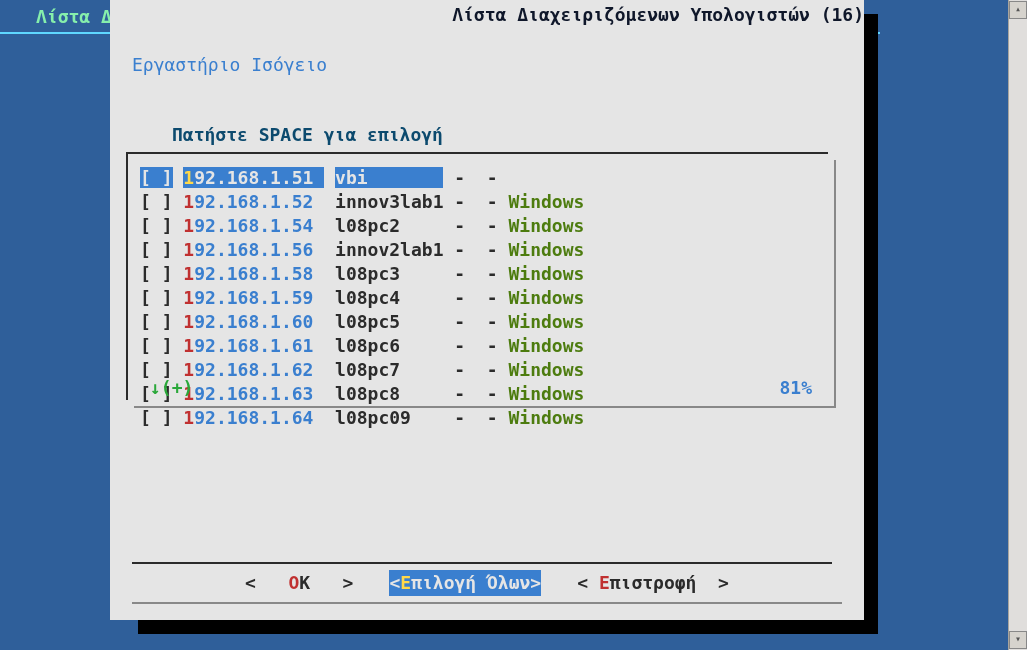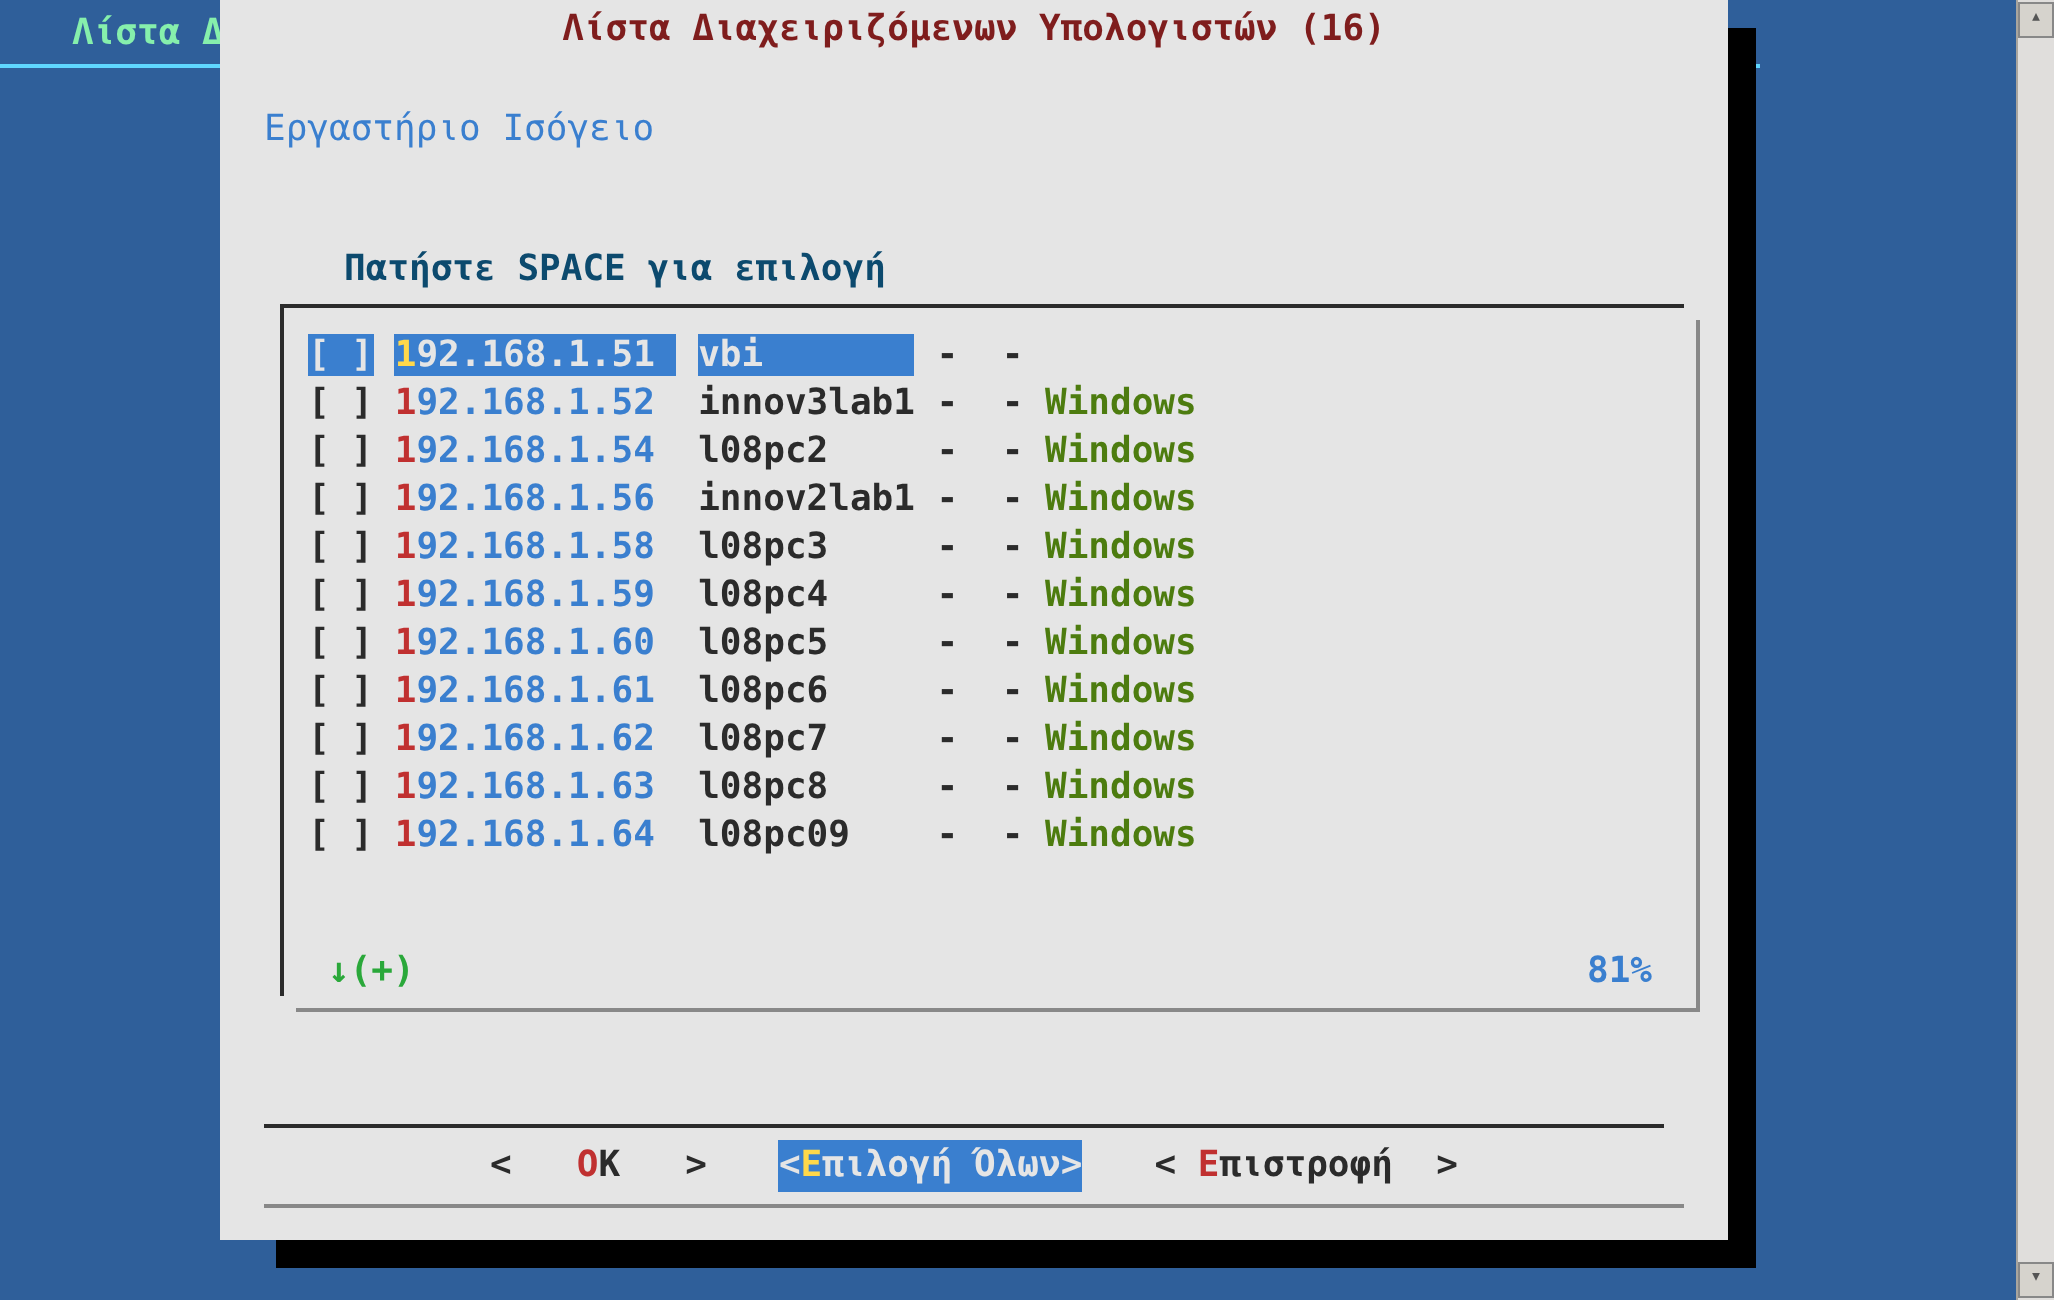--- a/index.html
+++ b/index.html
@@ -73,45 +73,45 @@
     height: 620px;
     background: #e5e5e5;
     color: #2b2b2b;
     box-sizing: border-box;
   }
   .dialog-title {
     position: absolute;
     top: 4px;
     left: 0;
     right: 0;
-    text-align: center;
-    font-weight: bold;
-    color: #7f1d1d;
+    text-align: right;
+    font-weight: bold;
+    color: #0f172a;
   }
   .subtitle {
     position: absolute;
     left: 22px;
     top: 54px;
     font-weight: normal;
     color: #3a7fcf;
   }
   .hint {
     position: absolute;
     left: 22px;
     top: 124px;
     font-weight: bold;
     color: #0c4a6e;
     margin-left: 40px;
   }
   .listbox {
     position: absolute;
-    left: 30px;
+    left: 16px;
     top: 152px;
     width: 710px;
-    height: 354px;
+    height: 256px;
     box-sizing: border-box;
   }
   .listbox-border-top {
     position: absolute;
     left: 0; top: 0; right: 8px;
     border-top: 2px solid #2b2b2b;
   }
   .listbox-border-left {
     position: absolute;
     left: 0; top: 0; bottom: 8px;

